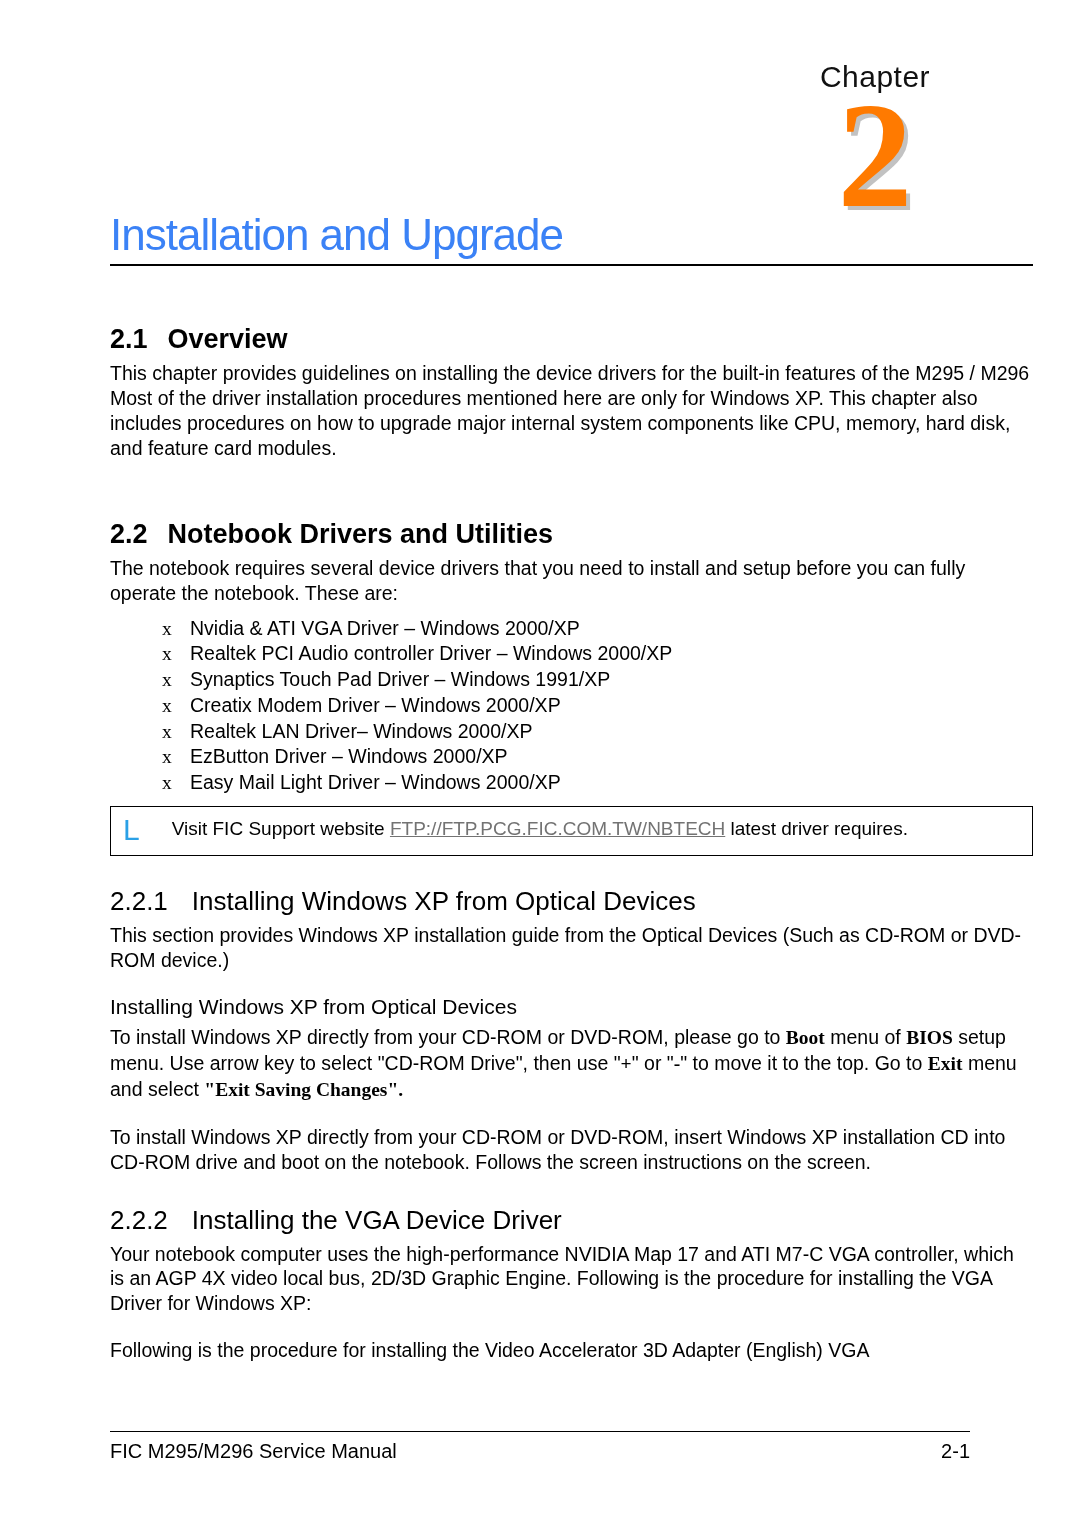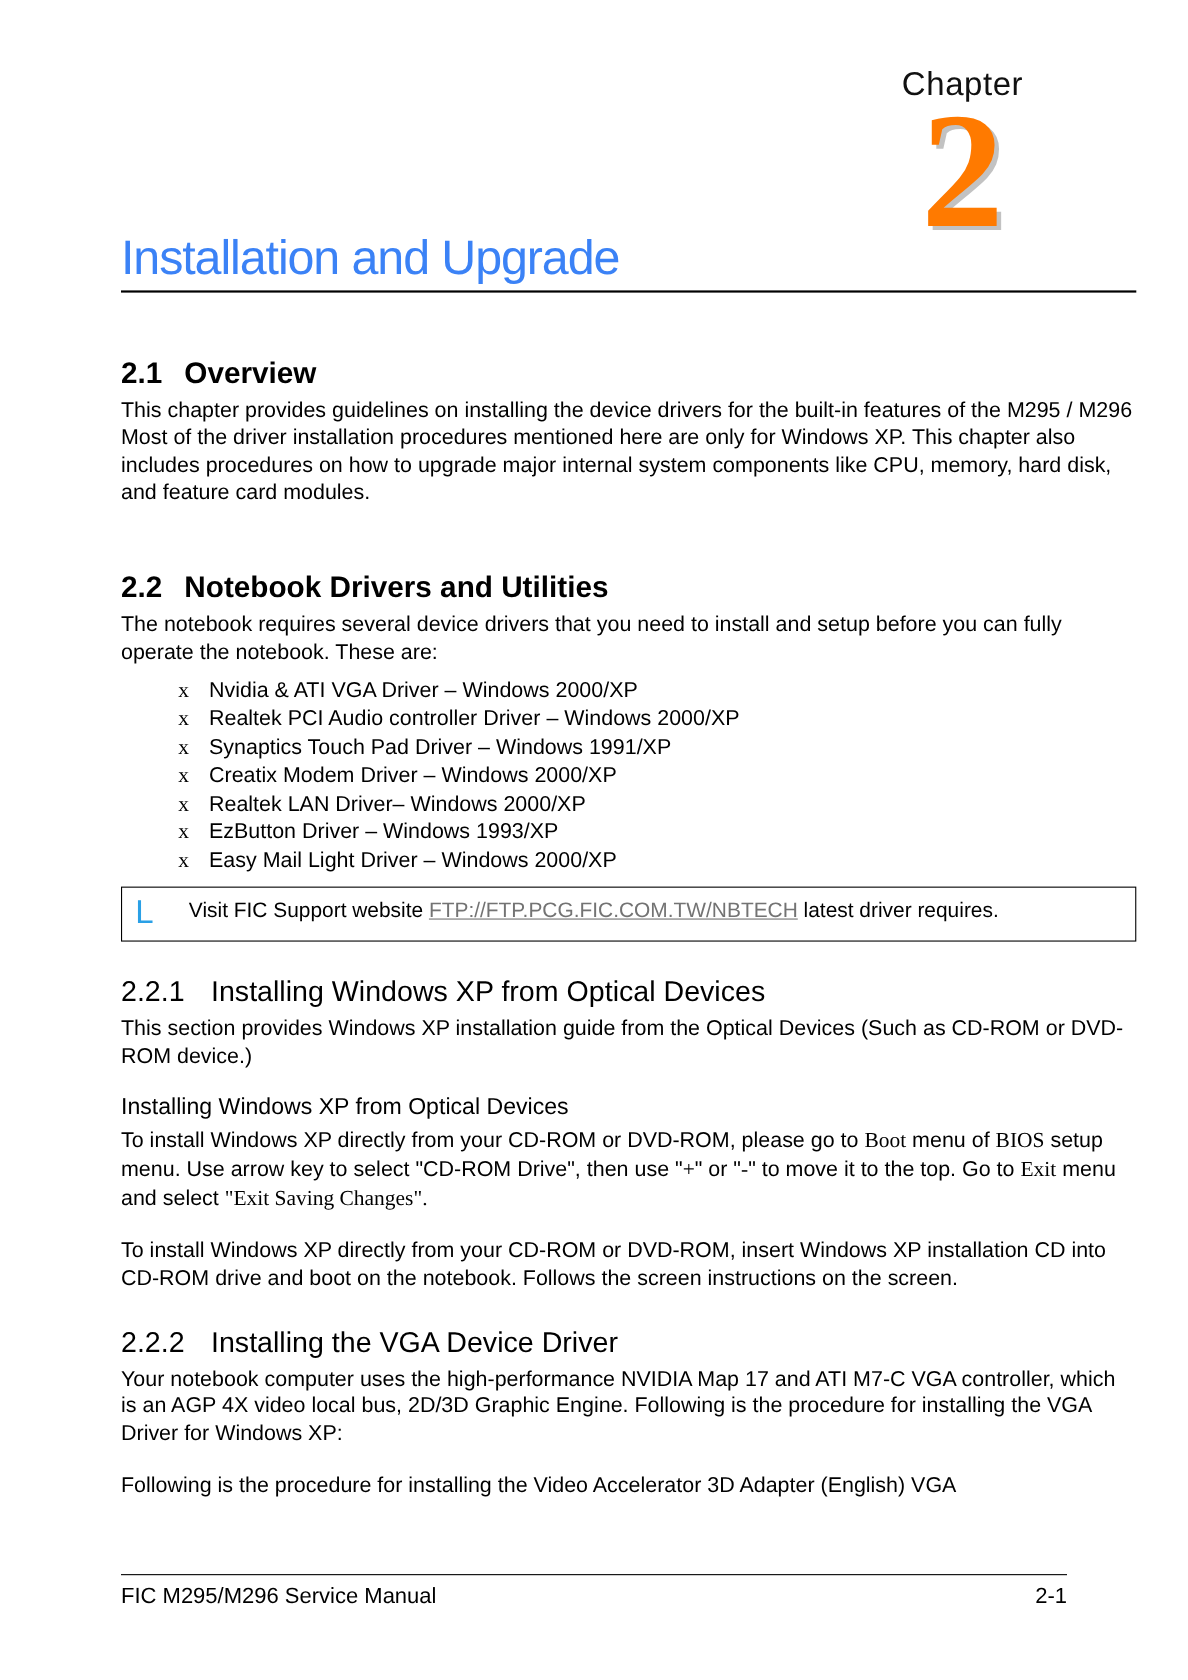--- a/index.html
+++ b/index.html
@@ -113,21 +113,21 @@
   }
   .subsection-heading .num { margin-right: 24px; }
   .subsub-heading {
     font-family: "Arial Narrow", Arial, sans-serif;
     font-size: 21px;
     margin-top: 22px;
     margin-bottom: 6px;
   }
   .serif-bold {
     font-family: "Times New Roman", Times, serif;
-    font-weight: 400;
+    font-weight: 700;
   }
   .footer-line {
     position: absolute;
     left: 110px;
     right: 110px;
     bottom: 64px;
     border-top: 1.5px solid #000;
     padding-top: 8px;
     display: flex;
     justify-content: space-between;
@@ -156,21 +156,21 @@
     <span class="num">2.2</span><span>Notebook Drivers and Utilities</span>
   </div>
   <p class="body-text">The notebook requires several device drivers that you need to install and setup before you can fully operate the notebook. These are:</p>
 
   <ul class="driver-list">
     <li><span>Nvidia &amp; ATI VGA Driver – Windows 2000/XP</span></li>
     <li><span>Realtek PCI Audio controller Driver – Windows 2000/XP</span></li>
     <li><span>Synaptics Touch Pad Driver – Windows 1991/XP</span></li>
     <li><span>Creatix Modem Driver – Windows 2000/XP</span></li>
     <li><span>Realtek LAN Driver– Windows 2000/XP</span></li>
-    <li><span>EzButton Driver – Windows 1993/XP</span></li>
+    <li><span>EzButton Driver – Windows 2000/XP</span></li>
     <li><span>Easy Mail Light Driver – Windows 2000/XP</span></li>
   </ul>
 
   <div class="note-box">
     <div class="note-icon">L</div>
     <div class="note-text">
       <span>Visit FIC Support website </span><a href="#">FTP://FTP.PCG.FIC.COM.TW/NBTECH</a><span> latest driver requires.</span>
     </div>
   </div>
 

